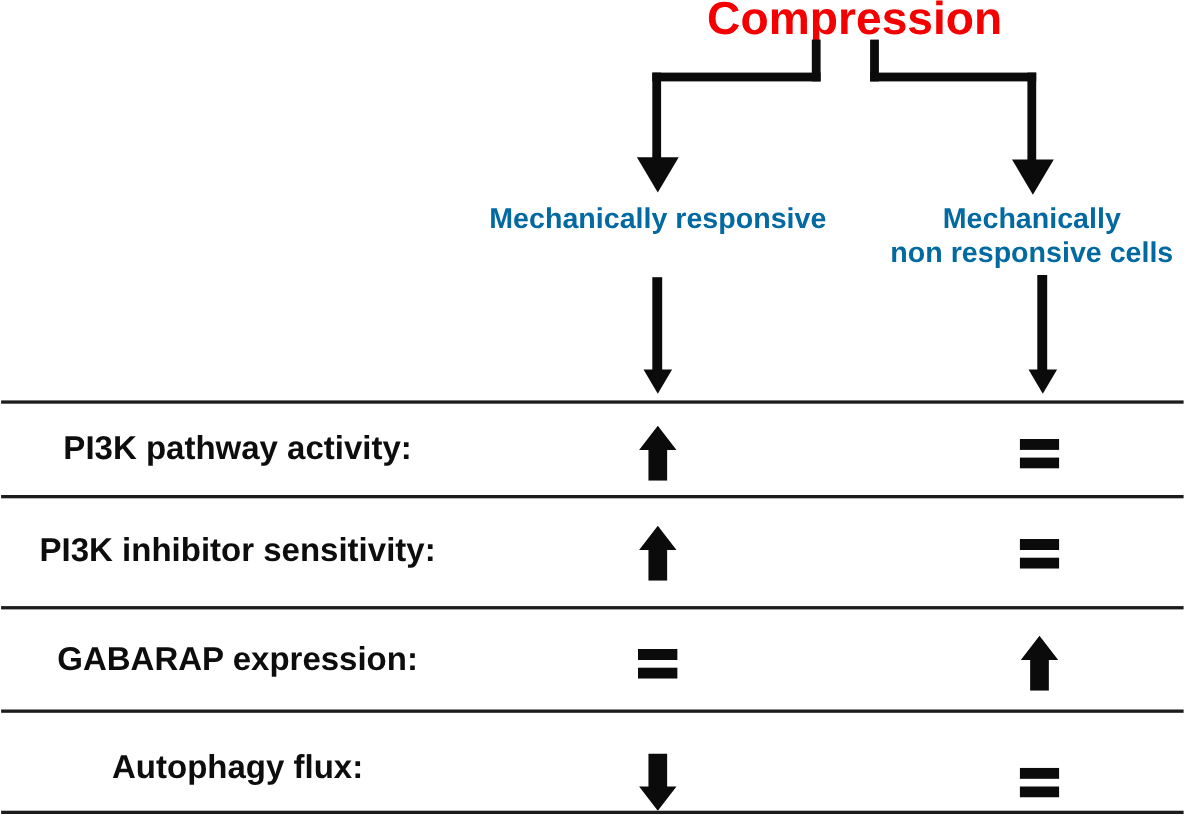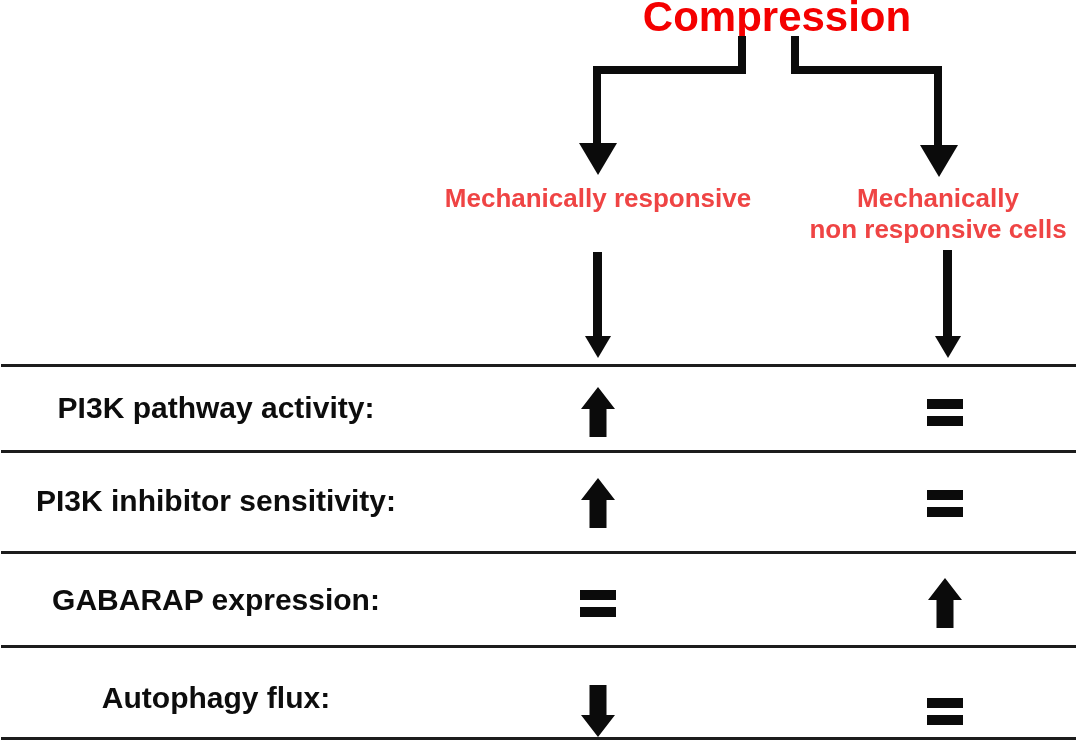--- a/index.html
+++ b/index.html
@@ -25,21 +25,21 @@
   .head-right{left:920px;top:145px;}
   
   .shaft2-left{left:593px;top:252px;width:9px;height:86px;}
   .shaft2-right{left:943px;top:250px;width:9px;height:88px;}
   .tri2{position:absolute;width:0;height:0;border-left:13px solid transparent;border-right:13px solid transparent;border-top:22px solid #0b0b0b;}
   .head2-left{left:585px;top:336px;}
   .head2-right{left:935px;top:336px;}
   
   .branch-label{
     position:absolute;width:340px;text-align:center;
-    font-size:26px;line-height:31px;font-weight:bold;color:#ef4444;
+    font-size:26px;line-height:31px;font-weight:bold;color:#0369a1;
   }
   .branch-label.left{left:428px;top:183px;}
   .branch-label.right{left:768px;top:183px;}
   
   .divider{position:absolute;left:1px;width:1075px;height:3px;background:#1c1c1c;}
   .d1{top:364px}.d2{top:450px}.d3{top:551px}.d4{top:645px}.d5{top:737px}
   
   .row-label{
     position:absolute;left:-9px;width:450px;text-align:center;
     font-size:30px;line-height:34px;font-weight:bold;color:#0d0d0d;white-space:nowrap;

